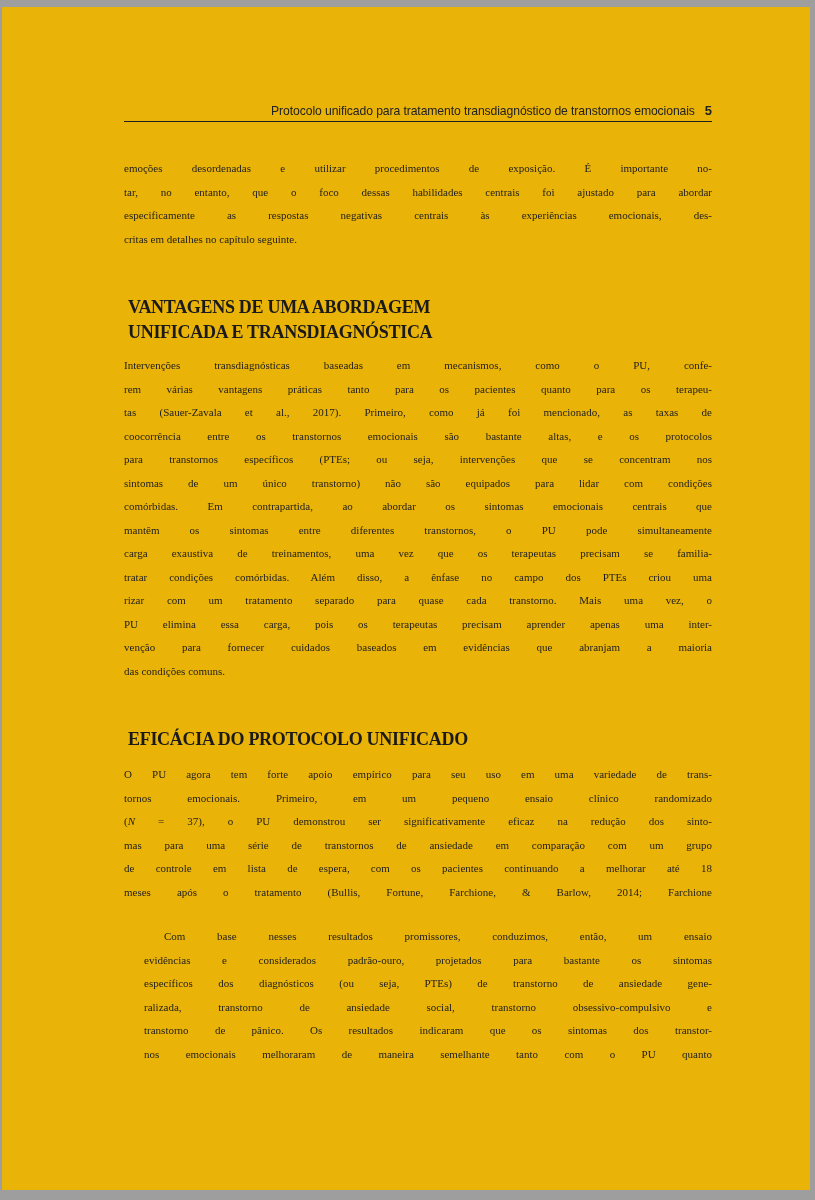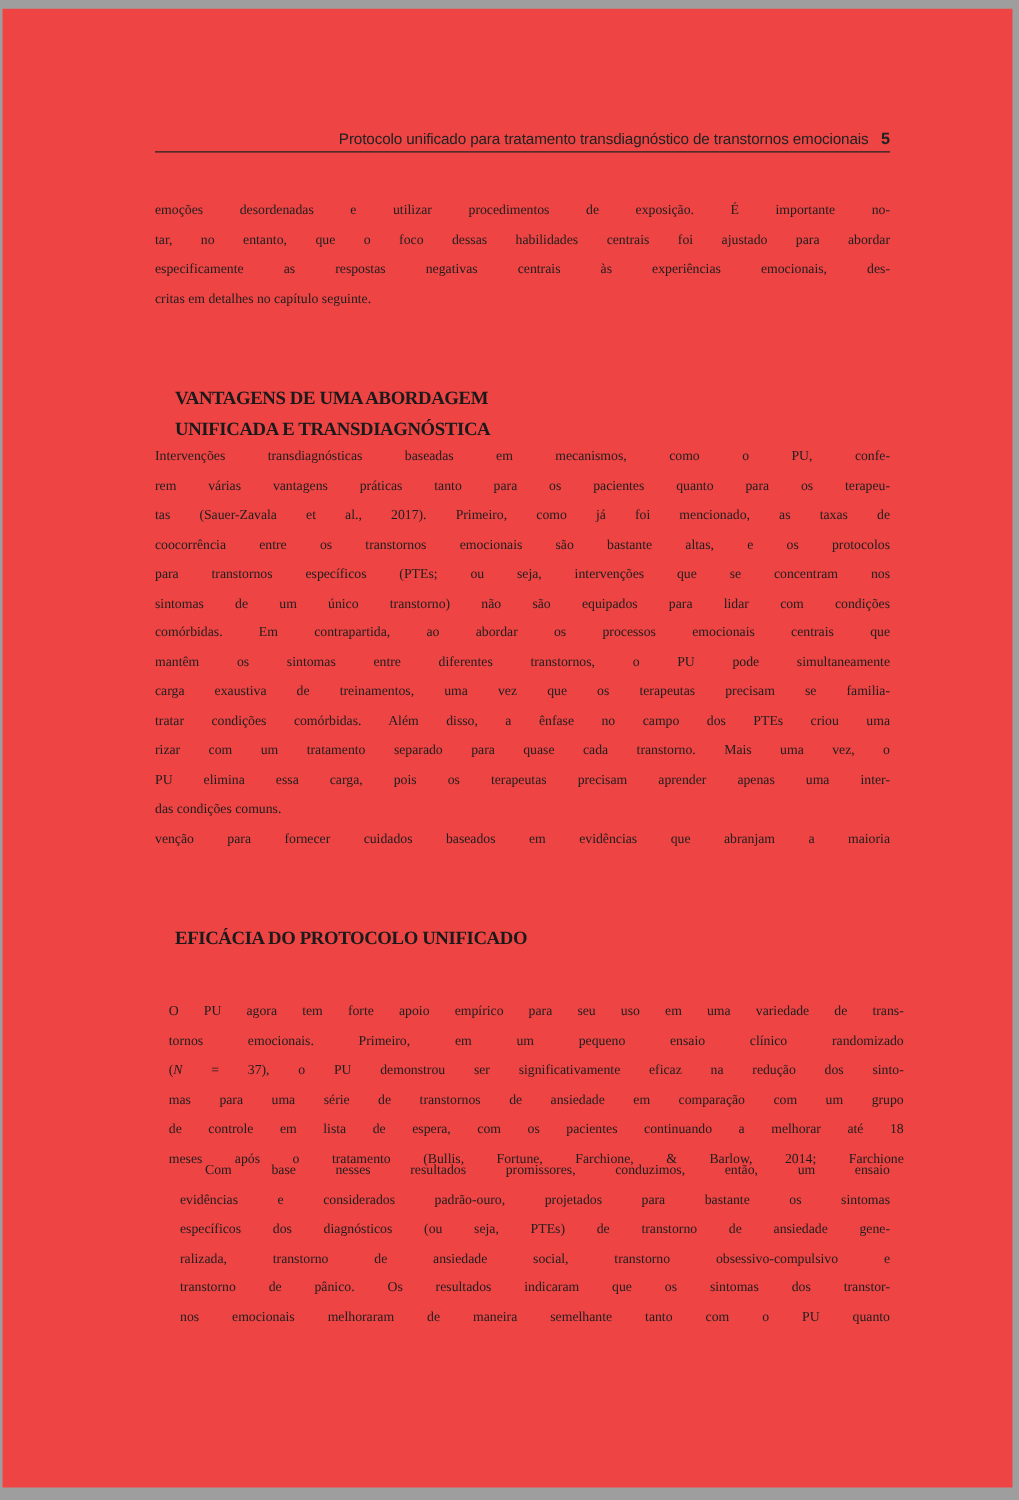--- a/index.html
+++ b/index.html
@@ -1,28 +1,28 @@
 <!DOCTYPE html>
 <html><head>
 <meta charset="utf-8">
 <style>
   html, body { margin:0; padding:0; }
   body { width:815px; height:1200px; background:#9e9e9e; position:relative; overflow:hidden; }
-  .page { position:absolute; left:2px; top:7px; width:808px; height:1183px; background:#ef4444; }
+  .page { position:absolute; left:2px; top:7px; width:808px; height:1183px; background:#eab308; }
   .content { position:absolute; left:122px; top:0; width:588px; font-family:"Liberation Serif","DejaVu Serif",serif; color:#1e1e1e; }
   .running-head { position:absolute; top:96px; left:0; width:588px; height:18px; border-bottom:1.5px solid #222; font-family:"Liberation Sans","DejaVu Sans",sans-serif; font-size:12.2px; text-align:right; letter-spacing:-0.1px; color:#222; }
   .running-head .title { }
   .running-head .pnum { font-weight:bold; margin-left:10px; font-size:13px; }
   p { margin:0; font-size:11px; line-height:23.5px; text-align:justify; }
   .para1 { position:absolute; top:150px; left:0; width:588px; }
-  h2 { margin:16px; font-family:"Liberation Serif","DejaVu Serif",serif; font-weight:bold; font-size:15px; line-height:25px; letter-spacing:-0.3px; color:#1a1a1a; }
+  h2 { margin:4px; font-family:"Liberation Serif","DejaVu Serif",serif; font-weight:bold; font-size:18px; line-height:25px; letter-spacing:-0.3px; color:#1a1a1a; }
   .h-vantagens { position:absolute; top:284px; left:0; width:588px; }
   .para2 { position:absolute; top:347px; left:0; width:588px; }
   .h-eficacia { position:absolute; top:716px; left:0; width:588px; }
-  .para3 { position:absolute; top:756px; left:11px; width:588px;margin-top:35px; }
+  .para3 { position:absolute; top:756px; left:0; width:588px; }
   .para4 { position:absolute; top:918px; left:0; width:588px; text-indent:20px; }
   .line { display:block; text-align:justify; text-align-last:justify; white-space:nowrap; }
   .line.last { text-align-last:left; }
 </style>
 </head>
 <body>
 
 <div class="page">
   <div class="content">
     <div class="running-head">
@@ -41,28 +41,28 @@
       <span style="display:block">UNIFICADA E TRANSDIAGNÓSTICA</span>
     </h2>
 
     <p class="para2">
       <span class="line">Intervenções transdiagnósticas baseadas em mecanismos, como o PU, confe-</span>
       <span class="line">rem várias vantagens práticas tanto para os pacientes quanto para os terapeu-</span>
       <span class="line">tas (Sauer-Zavala et al., 2017). Primeiro, como já foi mencionado, as taxas de</span>
       <span class="line">coocorrência entre os transtornos emocionais são bastante altas, e os protocolos</span>
       <span class="line">para transtornos específicos (PTEs; ou seja, intervenções que se concentram nos</span>
       <span class="line">sintomas de um único transtorno) não são equipados para lidar com condições</span>
-      <span class="line">comórbidas. Em contrapartida, ao abordar os processos emocionais centrais que</span>
+      <span class="line">comórbidas. Em contrapartida, ao abordar os sintomas emocionais centrais que</span>
       <span class="line">mantêm os sintomas entre diferentes transtornos, o PU pode simultaneamente</span>
       <span class="line">carga exaustiva de treinamentos, uma vez que os terapeutas precisam se familia-</span>
       <span class="line">tratar condições comórbidas. Além disso, a ênfase no campo dos PTEs criou uma</span>
       <span class="line">rizar com um tratamento separado para quase cada transtorno. Mais uma vez, o</span>
       <span class="line">PU elimina essa carga, pois os terapeutas precisam aprender apenas uma inter-</span>
+      <span class="line">venção para fornecer cuidados baseados em evidências que abranjam a maioria</span>
       <span class="line last">das condições comuns.</span>
-      <span class="line">venção para fornecer cuidados baseados em evidências que abranjam a maioria</span>
     </p>
 
     <h2 class="h-eficacia">EFICÁCIA DO PROTOCOLO UNIFICADO</h2>
 
     <p class="para3">
       <span class="line">O PU agora tem forte apoio empírico para seu uso em uma variedade de trans-</span>
       <span class="line">tornos emocionais. Primeiro, em um pequeno ensaio clínico randomizado</span>
       <span class="line">(<i>N</i> = 37), o PU demonstrou ser significativamente eficaz na redução dos sinto-</span>
       <span class="line">mas para uma série de transtornos de ansiedade em comparação com um grupo</span>
       <span class="line">de controle em lista de espera, com os pacientes continuando a melhorar até 18</span>

